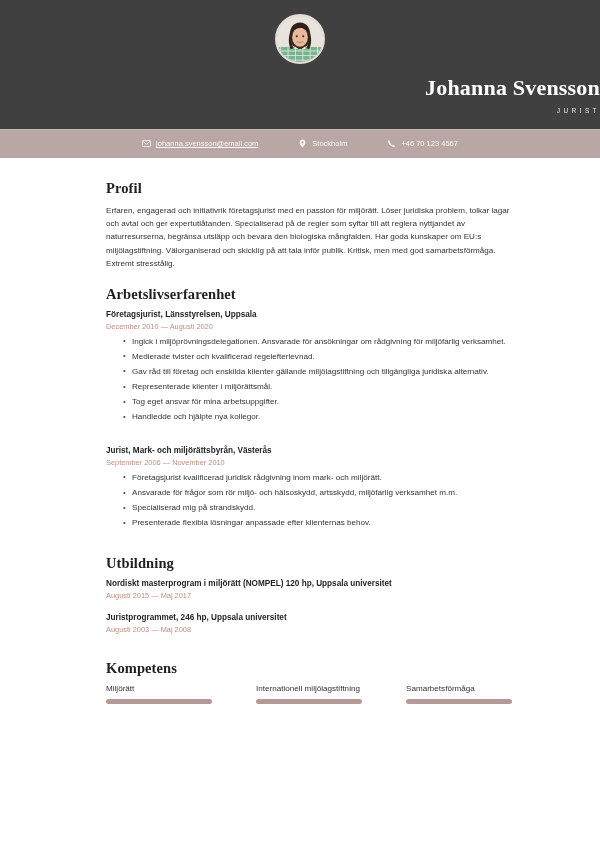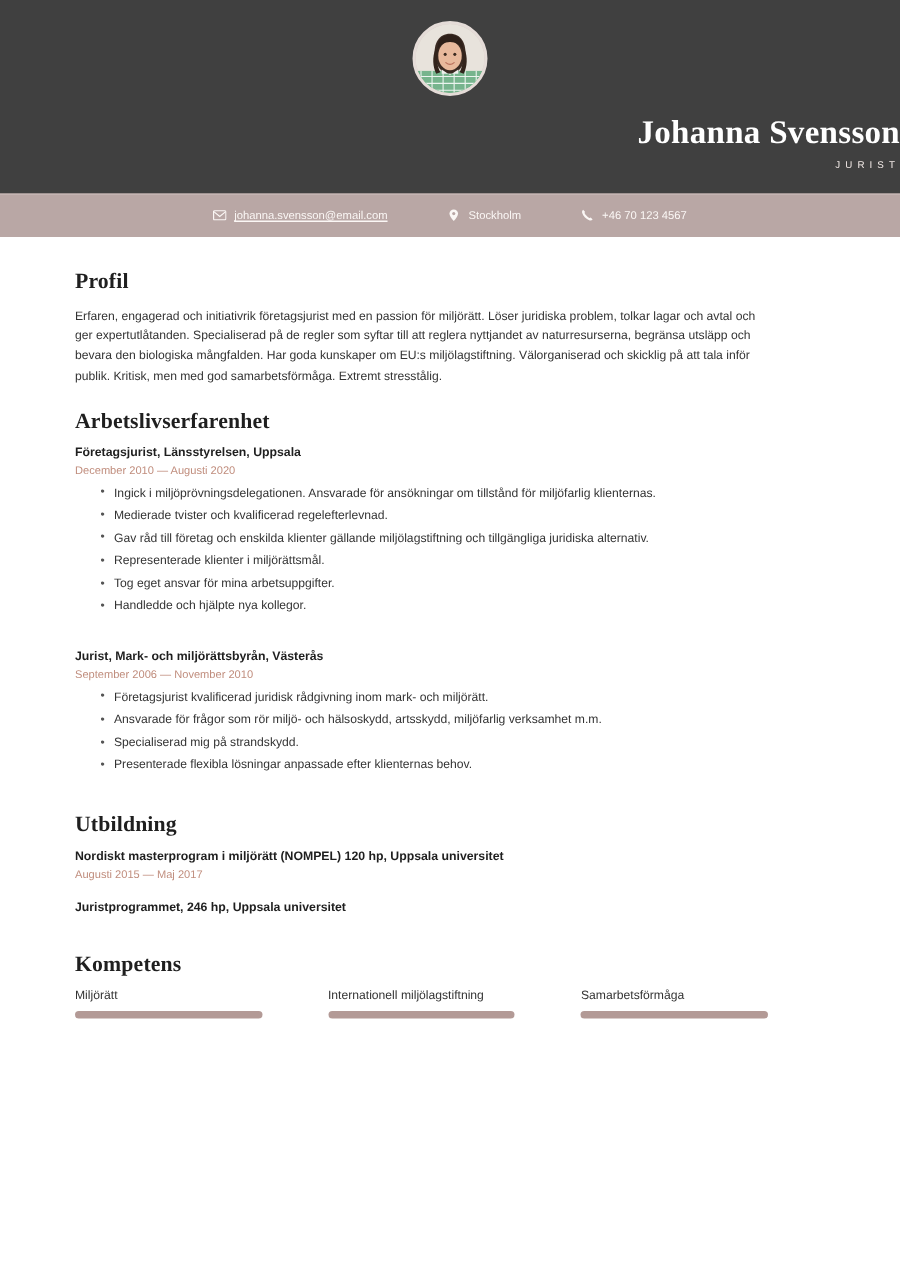--- a/index.html
+++ b/index.html
@@ -79,21 +79,21 @@
     flex: 0 0 auto;
   }
   .contact-item .ico svg { display: block; }
   .contact-link {
     color: #fbf7f5;
     text-decoration: underline;
   }
 
   
   .content {
-    padding: 22px 88px 0 50px;
+    padding: 22px 88px 0 106px;
   }
   .section { margin-bottom: 0; }
   .section-title {
     font-family: "Liberation Serif", serif;
     font-size: 14.5px;
     font-weight: 700;
     color: #1f1f1f;
     margin: 0 0 7px 0;
     letter-spacing: 0.1px;
   }
@@ -242,21 +242,21 @@
 
   <div class="spacer-md"></div>
 
   <div class="section">
     <div class="section-title">Arbetslivserfarenhet</div>
 
     <div class="exp-block">
       <div class="exp-title">Företagsjurist, Länsstyrelsen, Uppsala</div>
       <div class="exp-date">December 2010 — Augusti 2020</div>
       <ul class="bullets">
-        <li>Ingick i miljöprövningsdelegationen. Ansvarade för ansökningar om tillstånd för miljöfarlig klienternas.</li>
+        <li>Ingick i miljöprövningsdelegationen. Ansvarade för ansökningar om rådgivning för miljöfarlig verksamhet.</li>
         <li>Medierade tvister och kvalificerad regelefterlevnad.</li>
         <li>Gav råd till företag och enskilda klienter gällande miljölagstiftning och tillgängliga juridiska alternativ.</li>
         <li>Representerade klienter i miljörättsmål.</li>
         <li>Tog eget ansvar för mina arbetsuppgifter.</li>
         <li>Handledde och hjälpte nya kollegor.</li>
       </ul>
     </div>
 
     <div class="spacer-sm"></div>
 
@@ -277,20 +277,21 @@
   <div class="section">
     <div class="section-title">Utbildning</div>
 
     <div class="edu-block">
       <div class="exp-title">Nordiskt masterprogram i miljörätt (NOMPEL) 120 hp, Uppsala universitet</div>
       <div class="exp-date">Augusti 2015 — Maj 2017</div>
     </div>
 
     <div class="edu-block">
       <div class="exp-title">Juristprogrammet, 246 hp, Uppsala universitet</div>
+      <div class="exp-date">Augusti 2003 — Maj 2008</div>
     </div>
   </div>
 
   <div class="spacer-sm"></div>
 
   <div class="section">
     <div class="section-title">Kompetens</div>
 
     <div class="skills-grid">
       <div>

